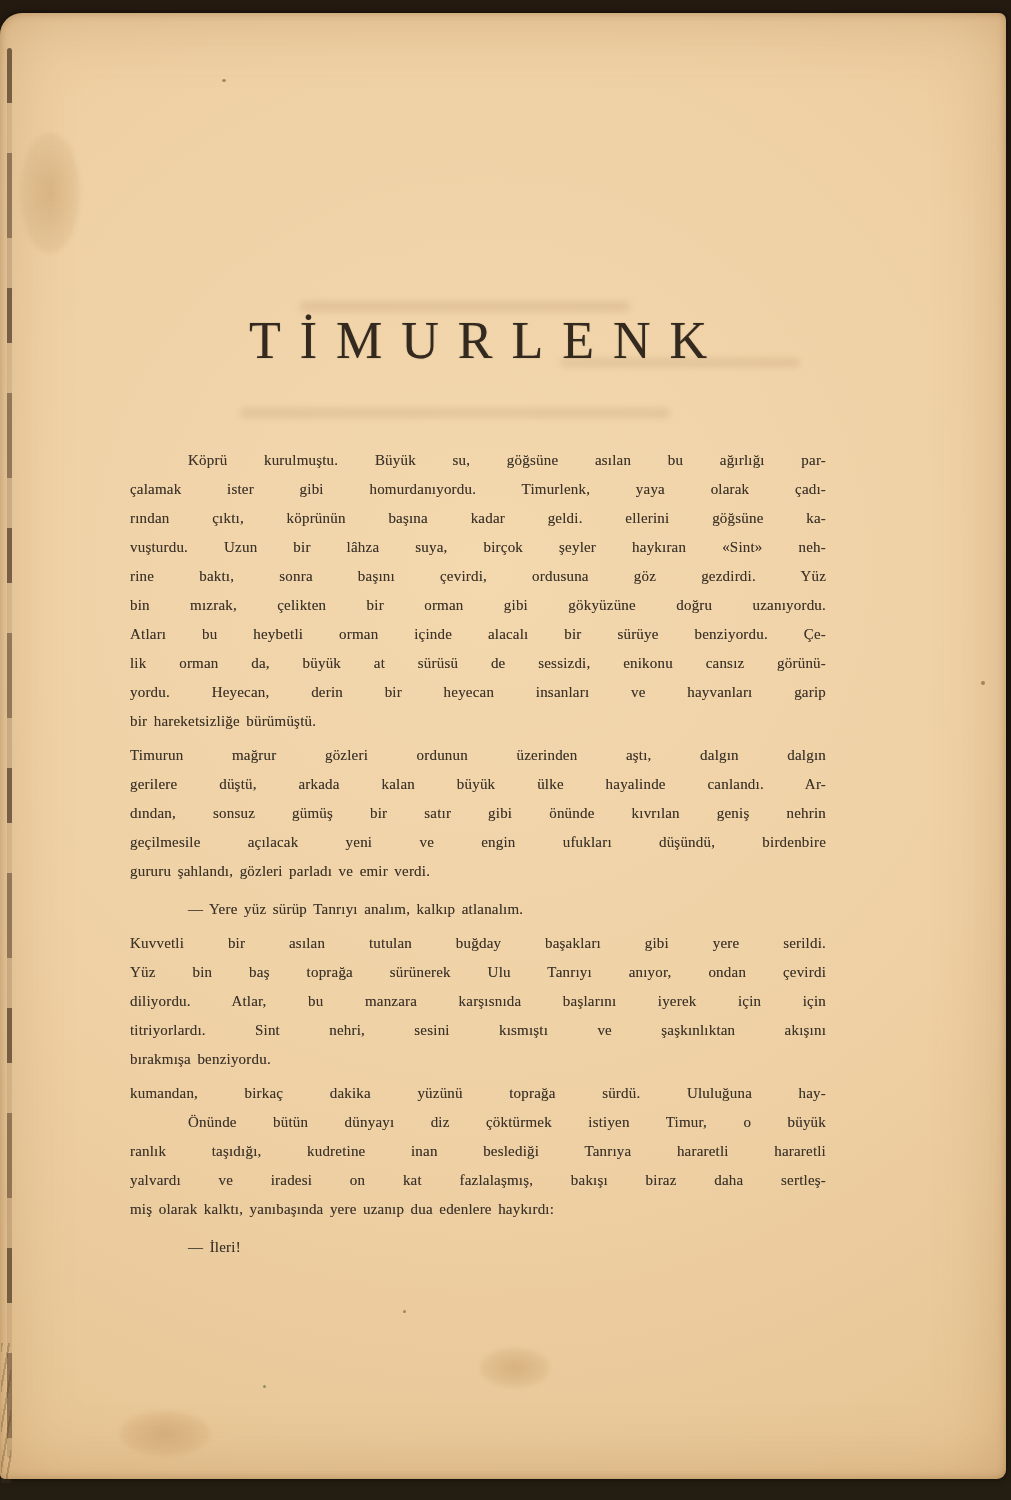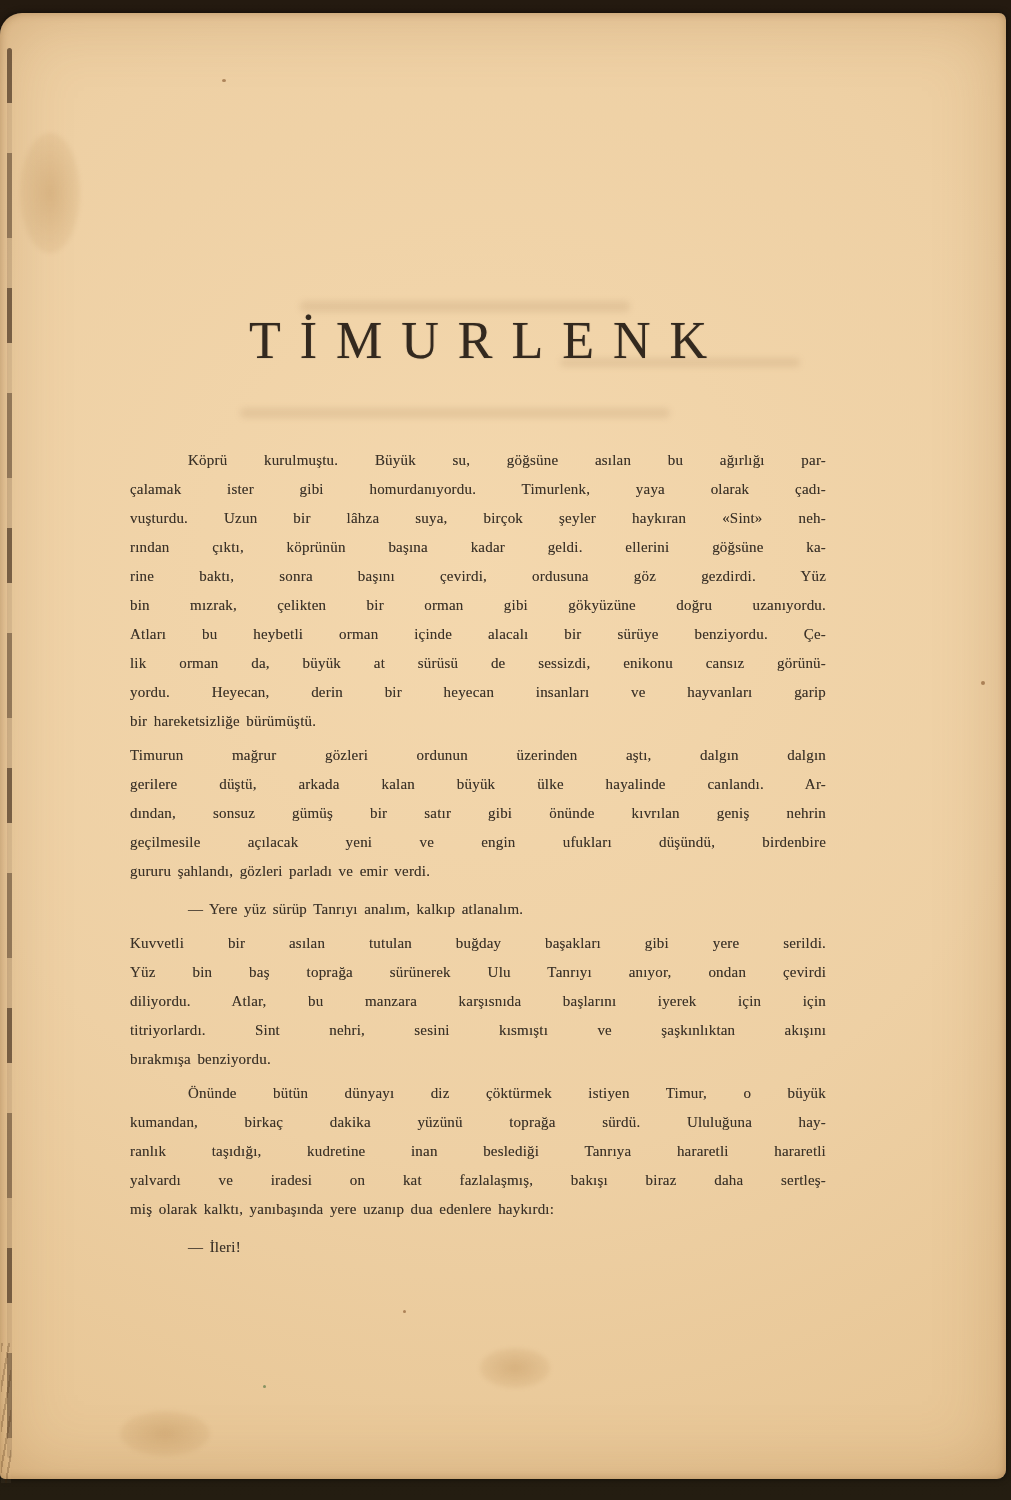--- a/index.html
+++ b/index.html
@@ -141,22 +141,22 @@
     <div class="stain" style="left:120px; top:1398px; width:90px; height:45px;"></div>
     <div class="stain" style="left:20px; top:120px; width:60px; height:120px;"></div>
 
     <div class="title">TİMURLENK</div>
 
     <div class="text-block">
 
     <div class="para">
           <div class="line indent">Köprü kurulmuştu. Büyük su, göğsüne asılan bu ağırlığı par-</div>
           <div class="line">çalamak ister gibi homurdanıyordu. Timurlenk, yaya olarak çadı-</div>
+          <div class="line">rından çıktı, köprünün başına kadar geldi. ellerini göğsüne ka-</div>
           <div class="line">vuşturdu. Uzun bir lâhza suya, birçok şeyler haykıran «Sint» neh-</div>
-          <div class="line">rından çıktı, köprünün başına kadar geldi. ellerini göğsüne ka-</div>
           <div class="line">rine baktı, sonra başını çevirdi, ordusuna göz gezdirdi. Yüz</div>
           <div class="line">bin mızrak, çelikten bir orman gibi gökyüzüne doğru uzanıyordu.</div>
           <div class="line">Atları bu heybetli orman içinde alacalı bir sürüye benziyordu. Çe-</div>
           <div class="line">lik orman da, büyük at sürüsü de sessizdi, enikonu cansız görünü-</div>
           <div class="line">yordu. Heyecan, derin bir heyecan insanları ve hayvanları garip</div>
           <div class="line last">bir hareketsizliğe bürümüştü.</div>
         </div>
         <div class="para">
           <div class="line">Timurun mağrur gözleri ordunun üzerinden aştı, dalgın dalgın</div>
           <div class="line">gerilere düştü, arkada kalan büyük ülke hayalinde canlandı. Ar-</div>
@@ -168,22 +168,22 @@
           <div class="line last indent">— Yere yüz sürüp Tanrıyı analım, kalkıp atlanalım.</div>
         </div>
         <div class="para">
           <div class="line">Kuvvetli bir asılan tutulan buğday başakları gibi yere serildi.</div>
           <div class="line">Yüz bin baş toprağa sürünerek Ulu Tanrıyı anıyor, ondan çevirdi</div>
           <div class="line">diliyordu. Atlar, bu manzara karşısnıda başlarını iyerek için için</div>
           <div class="line">titriyorlardı. Sint nehri, sesini kısmıştı ve şaşkınlıktan akışını</div>
           <div class="line last">bırakmışa benziyordu.</div>
         </div>
         <div class="para">
+          <div class="line">kumandan, birkaç dakika yüzünü toprağa sürdü. Ululuğuna hay-</div>
           <div class="line indent">Önünde bütün dünyayı diz çöktürmek istiyen Timur, o büyük</div>
-          <div class="line">kumandan, birkaç dakika yüzünü toprağa sürdü. Ululuğuna hay-</div>
           <div class="line">ranlık taşıdığı, kudretine inan beslediği Tanrıya hararetli hararetli</div>
           <div class="line">yalvardı ve iradesi on kat fazlalaşmış, bakışı biraz daha sertleş-</div>
           <div class="line last">miş olarak kalktı, yanıbaşında yere uzanıp dua edenlere haykırdı:</div>
         </div>
         <div class="para dialogue">
           <div class="line last indent">— İleri!</div>
         </div>
       </div>
 
   </div>

